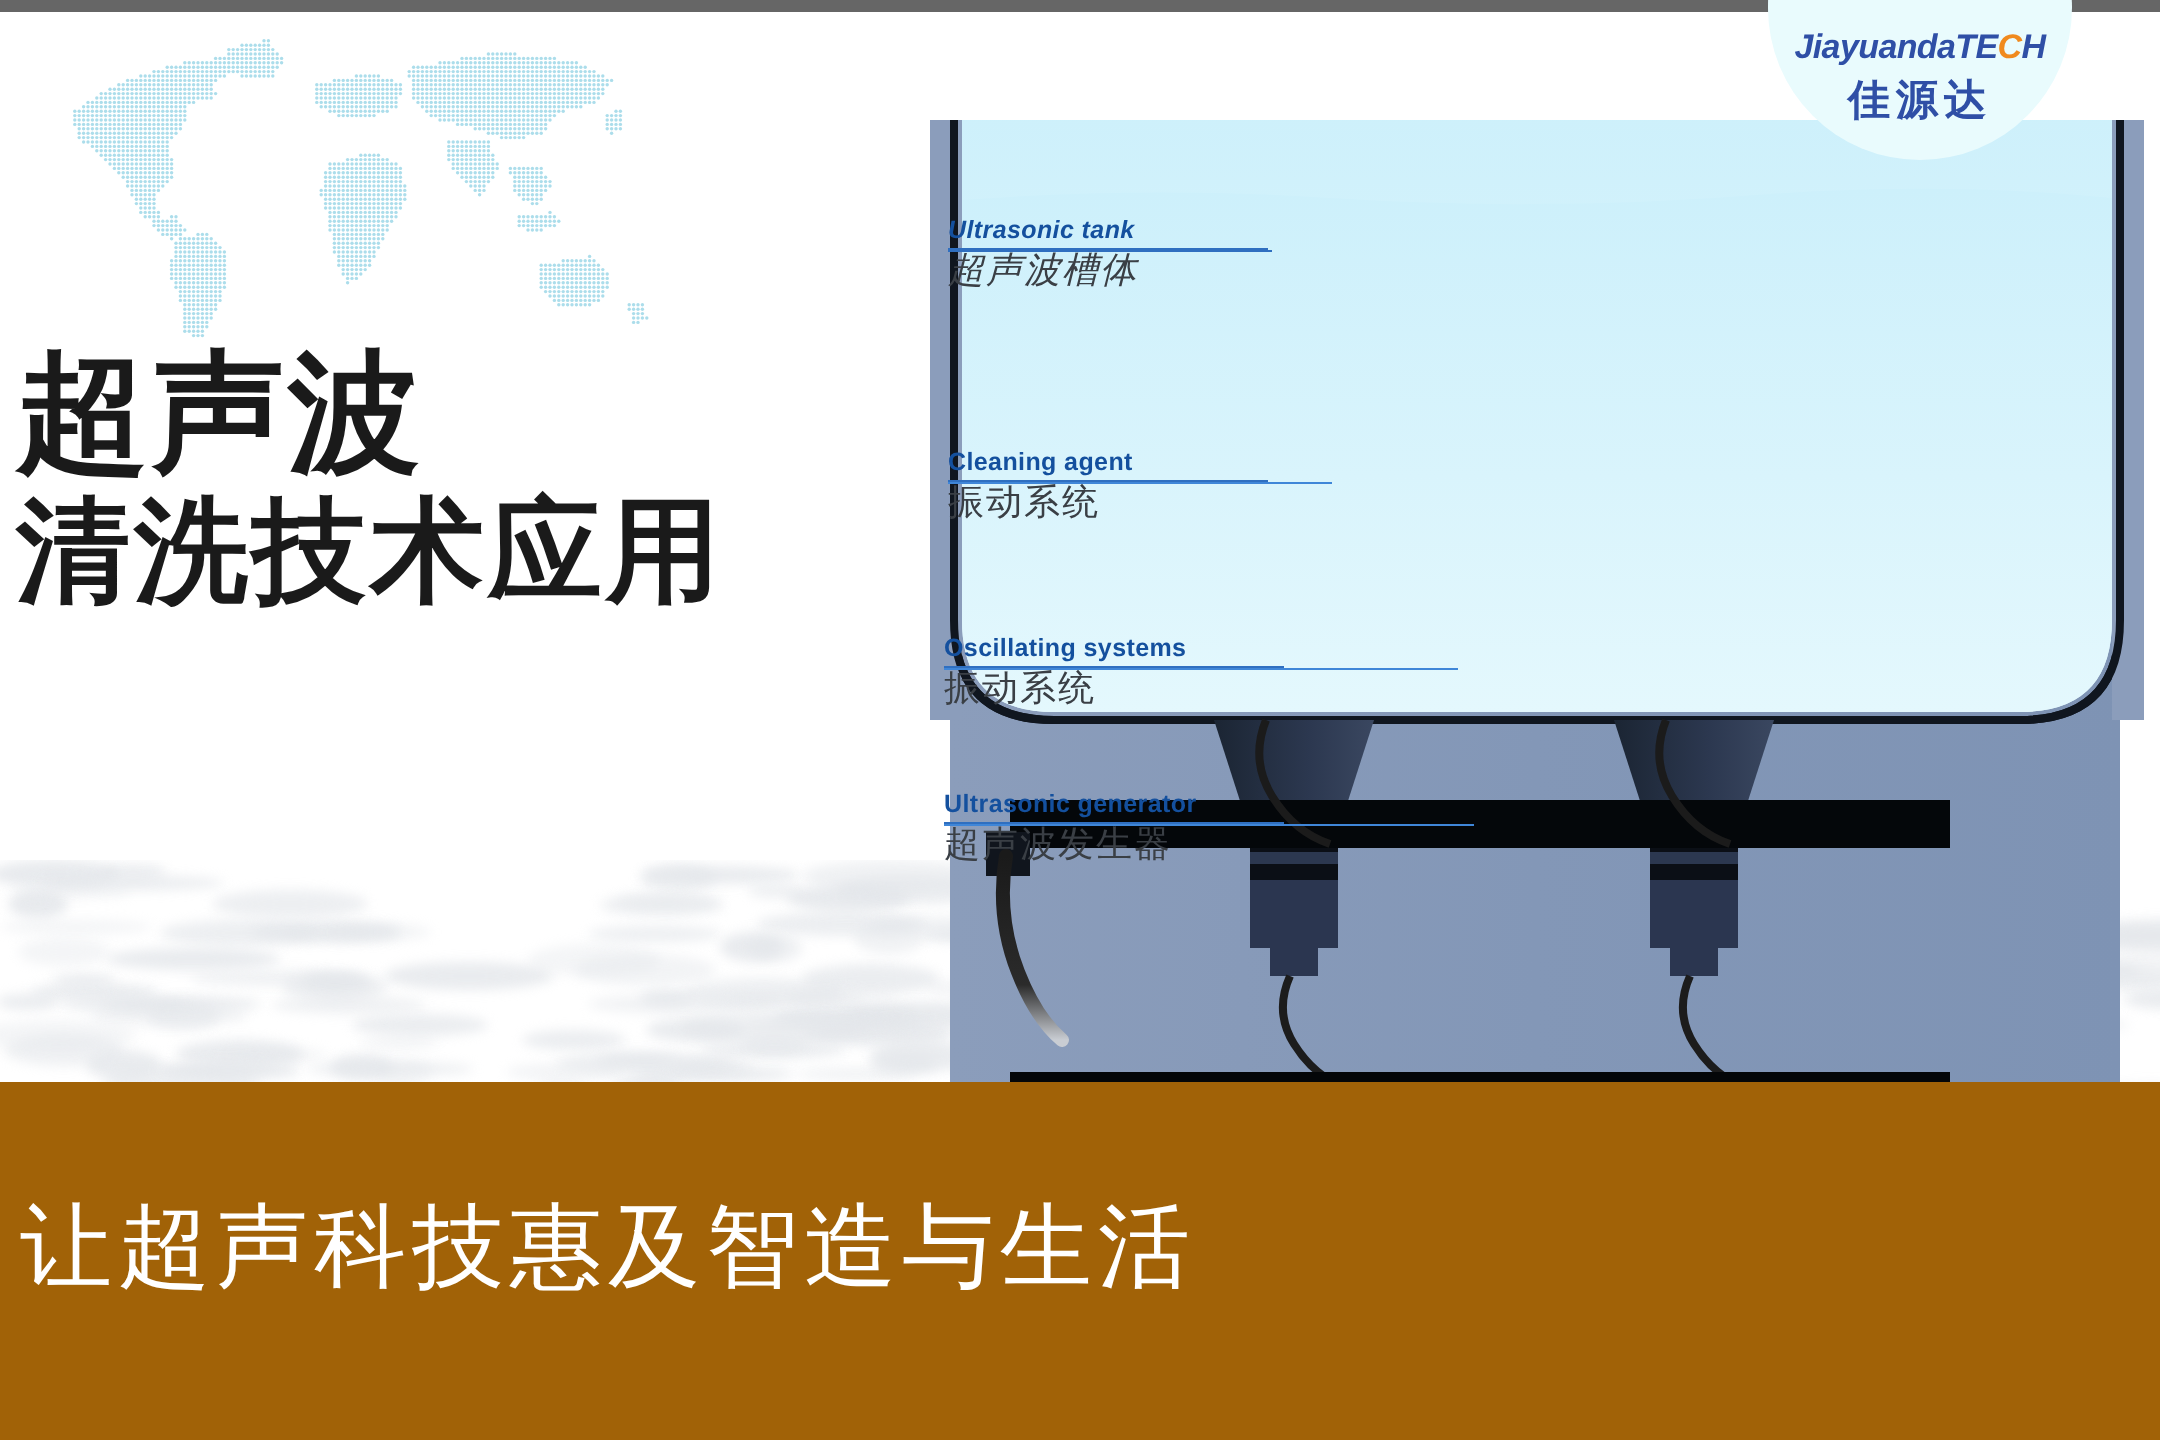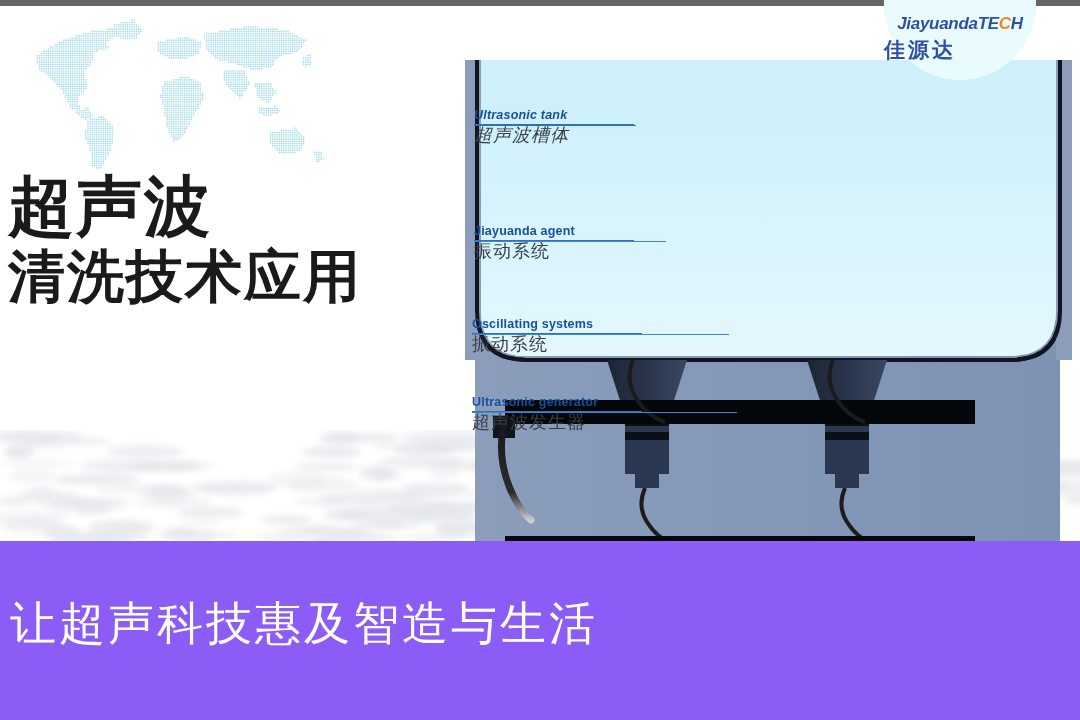--- a/index.html
+++ b/index.html
@@ -26,21 +26,21 @@
   .headline .l2{font-size:57px;margin-top:4px;}
 
   
   .badge{position:absolute;left:0px;top:368px;width:440px;height:42px;z-index:11;
      background:linear-gradient(90deg,#0b3a93 0%,#0e56b4 28%,#1a86d6 56%,#49c8ea 76%,#bfeaf6 91%,#ffffff 100%);}
   .badge span{position:absolute;left:14px;top:50%;transform:translateY(-50%);
      color:#ffffff;font-size:27px;font-weight:700;letter-spacing:1px;white-space:nowrap;
      font-family:"Liberation Sans","DejaVu Sans",sans-serif;}
 
   
-  .banner{position:absolute;left:0;top:541px;width:1080px;height:179px;background:#8b5cf6;z-index:20;}
+  .banner{position:absolute;left:0;top:541px;width:1080px;height:179px;background:#a16207;z-index:20;}
   .banner .btxt{position:absolute;left:10px;top:52px;color:#ffffff;font-size:46px;letter-spacing:3px;
      font-weight:400;white-space:nowrap;font-family:"Liberation Sans","DejaVu Sans",sans-serif;}
 
   
   .tankwrap{position:absolute;left:455px;top:60px;width:625px;height:482px;z-index:5;}
 
   
   .callout{position:absolute;z-index:12;}
   .callout .en{font-size:12.5px;font-weight:700;color:#14509e;letter-spacing:.2px;white-space:nowrap;
      font-family:"Liberation Sans","DejaVu Sans",sans-serif;margin-bottom:2px;}
@@ -50,21 +50,21 @@
 
   
   .logo{position:absolute;left:884px;top:0px;width:152px;height:80px;z-index:45;}
   .logo .disc{position:absolute;left:0;top:-72px;width:152px;height:152px;border-radius:50%;
       background:#e9fbfd;}
   .logo .latin{position:absolute;left:0;top:14px;width:152px;text-align:center;
       font-size:17px;font-weight:700;font-style:italic;color:#2f4fa6;letter-spacing:-.3px;
       font-family:"Liberation Sans","DejaVu Sans",sans-serif;}
   .logo .latin .c1{color:#f08a1e;}
   .logo .latin .c2{color:#2f4fa6;}
-  .logo .cjk{position:absolute;left:0;top:36px;width:152px;
+  .logo .cjk{position:absolute;left:0;top:36px;width:152px;text-align:center;
       font-size:21px;font-weight:700;color:#2f4fa6;letter-spacing:3px;
       font-family:"Liberation Sans","DejaVu Sans",sans-serif;}
 </style>
 </head>
 <body>
 
 <div id="stage">
 
   <div class="cloudband" id="cloudband">
       <div class="c" style="left:160px;top:33px;width:43px;height:6px;opacity:0.62;"></div>
@@ -2822,21 +2822,21 @@
   </svg>
 
   <div class="callout" style="left:474px;top:108px;width:160px;font-style:italic;">
     <div class="en">Ultrasonic tank</div>
     <div class="rule" style="width:160px;"></div>
     <div class="cn">超声波槽体</div>
   </div>
   <div style="position:absolute;left:474px;top:125px;width:162px;height:1px;background:#2f6fc0;z-index:12;"></div>
 
   <div class="callout" style="left:474px;top:224px;width:160px;">
-    <div class="en">Jiayuanda agent</div>
+    <div class="en">Cleaning agent</div>
     <div class="rule" style="width:160px;"></div>
     <div class="cn">振动系统</div>
   </div>
   <div style="position:absolute;left:474px;top:241px;width:192px;height:1px;background:#3f86d8;z-index:12;"></div>
 
   <div class="callout" style="left:472px;top:317px;width:170px;">
     <div class="en">Oscillating systems</div>
     <div class="rule" style="width:170px;"></div>
     <div class="cn">振动系统</div>
   </div>

